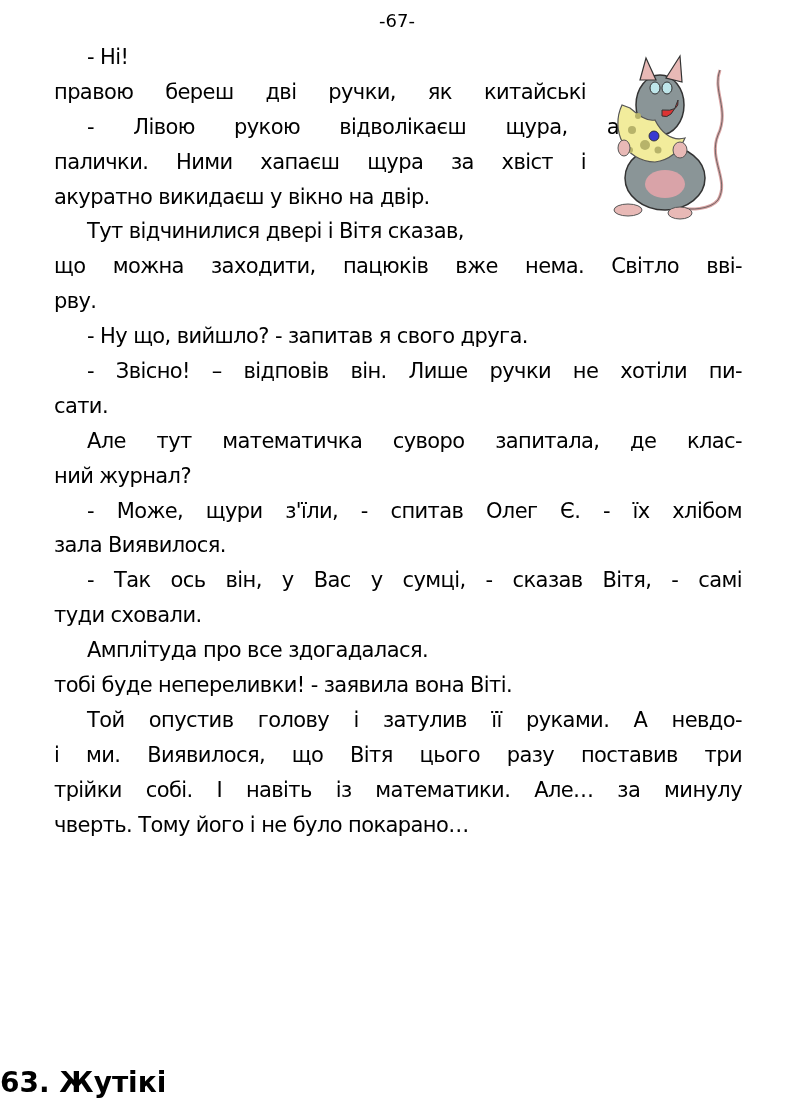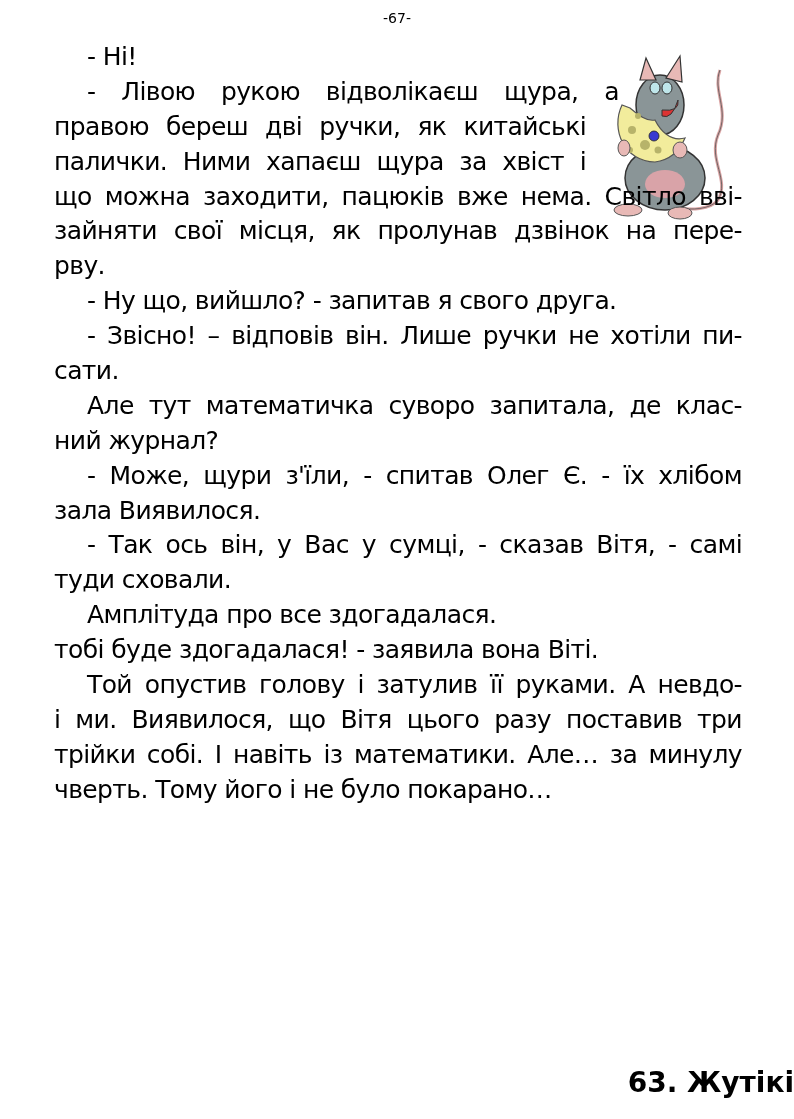--- a/index.html
+++ b/index.html
@@ -1,28 +1,28 @@
 <!DOCTYPE html>
 <html><head>
 <meta charset="utf-8">
 <style>
   html, body { margin: 0; padding: 0; background: #ffffff; }
   body { width: 794px; height: 1119px; position: relative; overflow: hidden;
          font-family: "DejaVu Sans", sans-serif; color: #000; }
   .page-number { position: absolute; top: 10px; left: 0; width: 794px; text-align: center;
-                 font-size: 14px; }
+                 font-size: 18px; }
   .text { position: absolute; left: 54px; width: 688px; top: 40px;
-          font-size: 25px; line-height: 34.9px; letter-spacing: -0.6px; }
+          font-size: 21px; line-height: 34.9px; letter-spacing: -0.6px; }
   .line { display: block; height: 34.9px; white-space: nowrap; text-align: justify;
           text-align-last: justify; overflow: visible; }
   .line.last { text-align-last: left; }
   .line.indent { padding-left: 33px; }
   .line.short { width: 532px; }
   .illustration { position: absolute; left: 600px; top: 50px; width: 140px; height: 172px; }
-  .heading { position: absolute; top: 1066px; left: 0; width: 794px; text-align: right;
+  .heading { position: absolute; top: 1066px; left: 0; width: 794px; text-align: left;
              font-size: 28px; font-weight: bold; letter-spacing: 0px; }
 </style>
 </head>
 <body>
 
 <div class="page-number">-67-</div>
 
 <div class="illustration">
   <svg width="140" height="172" viewBox="0 0 140 172">
 
@@ -54,36 +54,37 @@
 
     <circle cx="54" cy="86" r="5" fill="#3a3ad0" stroke="#222" stroke-width="0.8"></circle>
 
     <ellipse cx="24" cy="98" rx="6" ry="8" fill="#e8b9b6" stroke="#555" stroke-width="1"></ellipse>
     <ellipse cx="80" cy="100" rx="7" ry="8" fill="#e8b9b6" stroke="#555" stroke-width="1"></ellipse>
   </svg>
 </div>
 
 <div class="text" id="text-container">
     <span class="line indent last short">- Ні!</span>
+    <span class="line short">правою береш дві ручки, як китайські</span>
     <span class="line indent short">- Лівою рукою відволікаєш щура, а</span>
-    <span class="line short">правою береш дві ручки, як китайські</span>
     <span class="line short">палички. Ними хапаєш щура за хвіст і</span>
+    <span class="line last short">акуратно викидаєш у вікно на двір.</span>
+    <span class="line indent last short">Тут відчинилися двері і Вітя сказав,</span>
     <span class="line">що можна заходити, пацюків вже нема. Світло вві-</span>
-    <span class="line">зайняти свої місця, як пролунав дзвінок на пере-</span>
     <span class="line last">рву.</span>
     <span class="line indent last">- Ну що, вийшло? - запитав я свого друга.</span>
     <span class="line indent">- Звісно! – відповів він. Лише ручки не хотіли пи-</span>
     <span class="line last">сати.</span>
     <span class="line indent">Але тут математичка суворо запитала, де клас-</span>
     <span class="line last">ний журнал?</span>
     <span class="line indent">- Може, щури з'їли, - спитав Олег Є. - їх хлібом</span>
     <span class="line last">зала Виявилося.</span>
     <span class="line indent">- Так ось він, у Вас у сумці, - сказав Вітя, - самі</span>
     <span class="line last">туди сховали.</span>
     <span class="line indent last">Амплітуда про все здогадалася.</span>
-    <span class="line last">тобі буде здогадалася! - заявила вона Віті.</span>
+    <span class="line last">тобі буде непереливки! - заявила вона Віті.</span>
     <span class="line indent">Той опустив голову і затулив її руками. А невдо-</span>
     <span class="line">і ми. Виявилося, що Вітя цього разу поставив три</span>
     <span class="line">трійки собі. І навіть із математики. Але… за минулу</span>
     <span class="line last">чверть. Тому його і не було покарано…</span>
   </div>
 
 <div class="heading">63. Жутікі</div>
 
 </body></html>

